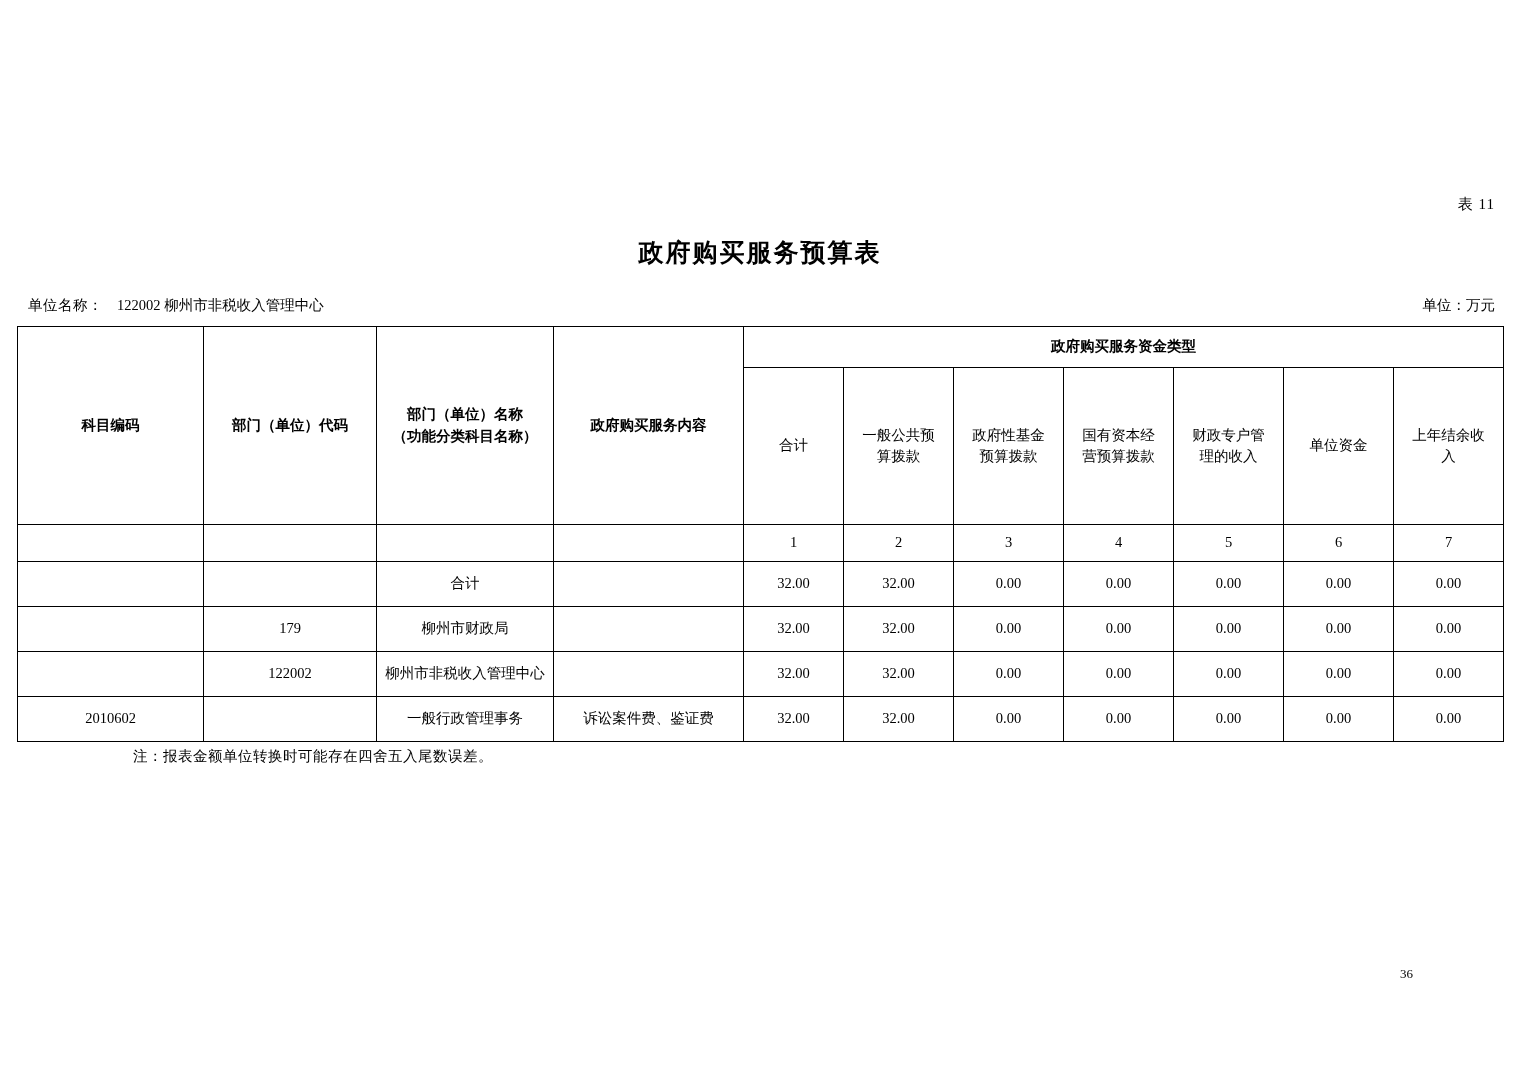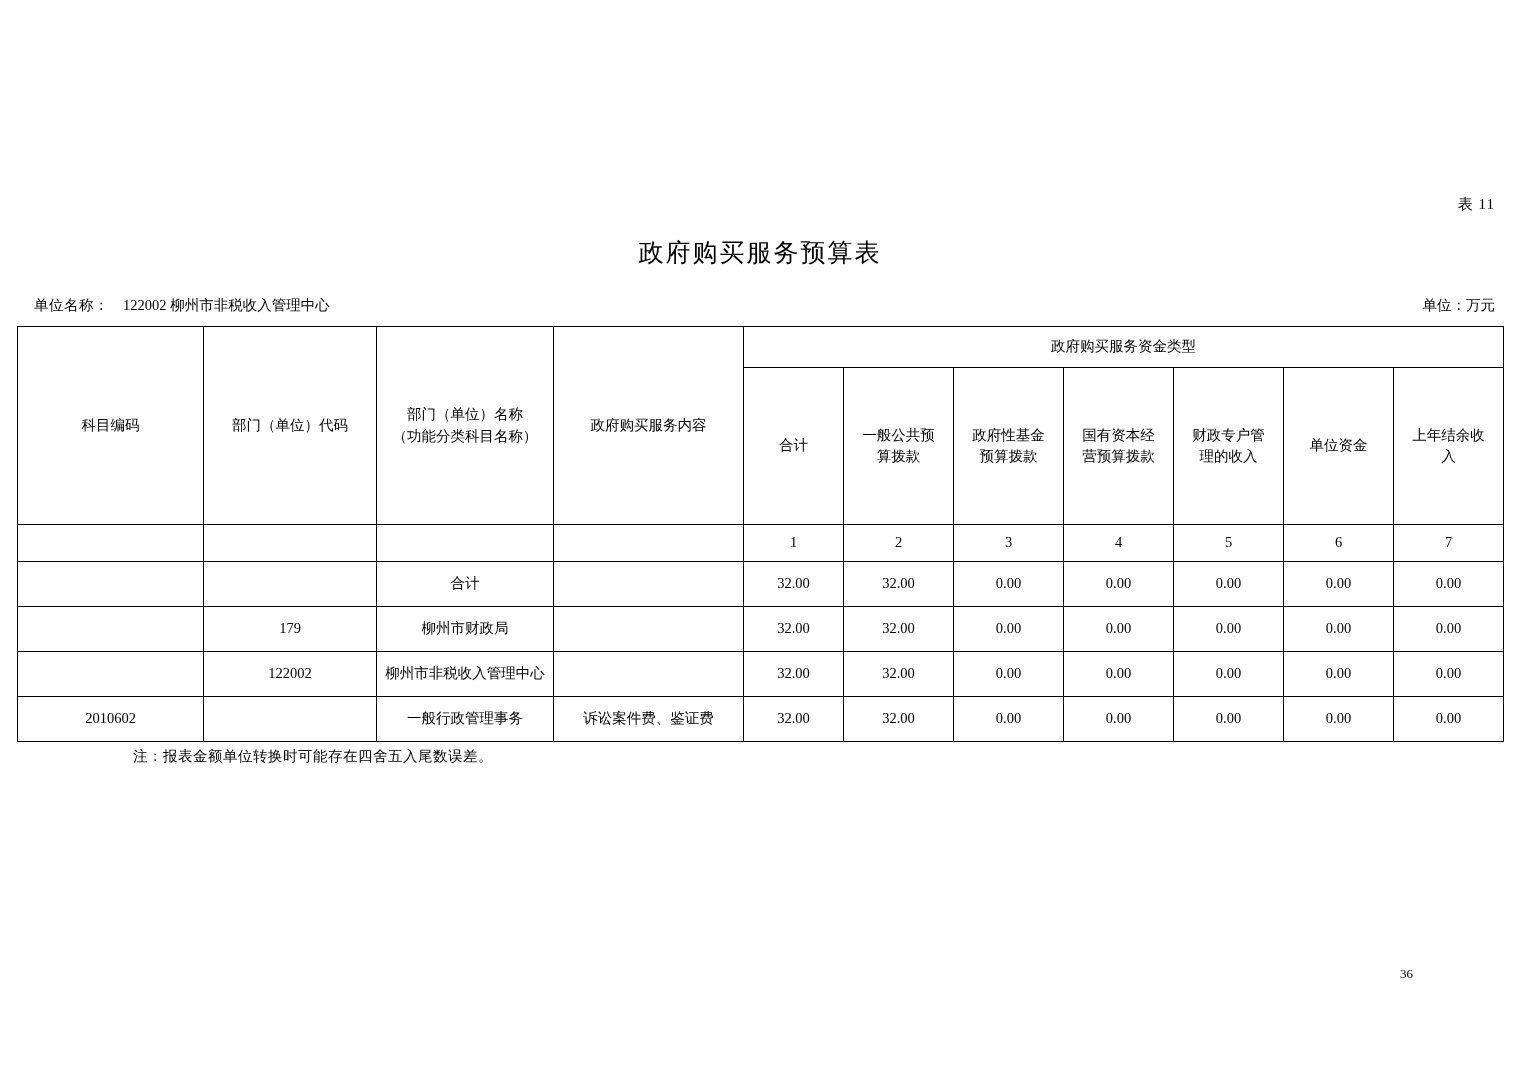--- a/index.html
+++ b/index.html
@@ -30,37 +30,36 @@
     letter-spacing: 1px;
     margin-left: 8px;
   }
   .doc-title {
     position: absolute;
     left: 0;
     right: 0;
     top: 236px;
     text-align: center;
     font-size: 25px;
-    font-weight: normal;
+    font-weight: bold;
     letter-spacing: 2px;
   }
   .meta-row {
     position: absolute;
     left: 28px;
     right: 25px;
     top: 296px;
     height: 20px;
     font-size: 14.5px;
   }
   .meta-left {
     position: absolute;
     left: 0;
     top: 0;
     white-space: nowrap;
-    margin-left: 6px;
   }
   .meta-left .label { letter-spacing: 0.5px; }
   .meta-left .value { margin-left: 14px; }
   .meta-right {
     position: absolute;
     right: 0;
     top: 0;
     white-space: nowrap;
   }
   table.budget {
@@ -75,20 +74,21 @@
     border: 1px solid #000000;
     font-size: 14.5px;
     text-align: center;
     vertical-align: middle;
     padding: 3px 4px;
     line-height: 1.45;
     word-break: break-all;
   }
   td.grouphead {
     height: 34px;
+    font-weight: bold;
   }
   td.colhead {
     height: 150px;
   }
   td.idx {
     height: 30px;
   }
   td.datacell {
     height: 38px;
   }

